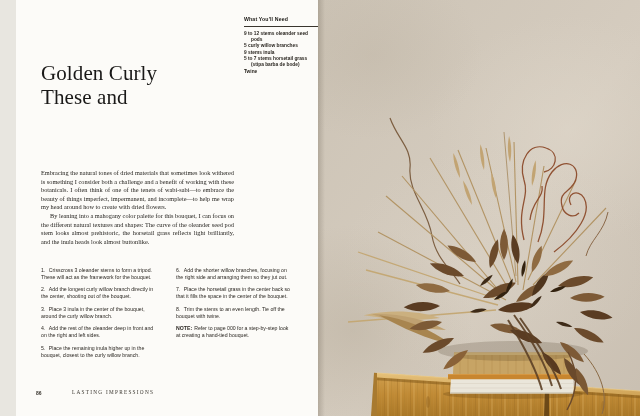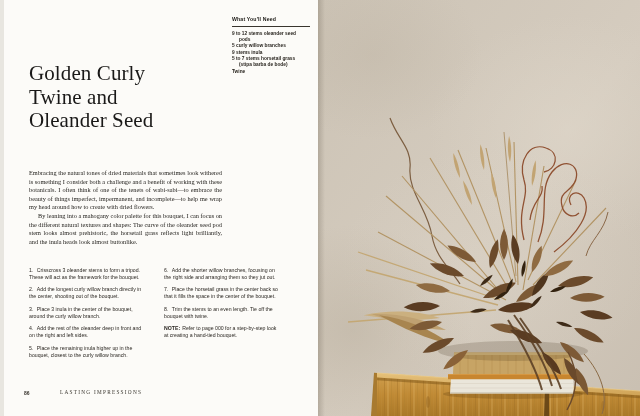--- a/index.html
+++ b/index.html
@@ -1,21 +1,21 @@
 <!DOCTYPE html>
 <html><head>
 <meta charset="utf-8">
 <style>
   html,body{margin:0;padding:0;}
   body{width:640px;height:416px;overflow:hidden;background:#e8e6e0;position:relative;
        font-family:"Liberation Sans",sans-serif;}
   .spread{position:absolute;inset:0;width:640px;height:416px;}
 
   
-  .page-left{position:absolute;left:4px;top:0;width:318px;height:416px;background:#fcfbf8;text-decoration:underline;}
+  .page-left{position:absolute;left:16px;top:0;width:318px;height:416px;background:#fcfbf8;text-decoration:underline;}
 
   .materials{position:absolute;left:228px;top:16px;width:78px;color:#22201c;}
   .materials .mat-head{font-size:5.2px;font-weight:700;letter-spacing:.15px;
       padding-bottom:3.5px;border-bottom:.7px solid #39352e;margin:0 0 4px 0;}
   .mat{font-size:4.8px;line-height:6.1px;font-weight:600;width:62px;
       padding-left:7px;text-indent:-7px;margin-bottom:.5px;color:#2a2620;}
 
   .title{position:absolute;left:25px;top:62px;width:210px;
       font-family:"Liberation Serif",serif;font-size:21px;line-height:23.5px;
       color:#1a1918;font-weight:400;letter-spacing:.1px;}
@@ -57,22 +57,21 @@
           <div class="mat">5 curly willow branches</div>
           <div class="mat">9 stems inula</div>
           <div class="mat">5 to 7 stems horsetail grass (stipa barba de bode)</div>
           <div class="mat">Twine</div>
         </div>
     </div>
 
     <div class="title">
 
     <div>Golden Curly</div>
-        <div>Twine and</div>
-        <div>Oleander Seed</div>
+        <div>These and</div>
       </div>
 
     <div class="intro">
       <p>Embracing the natural tones of dried materials that sometimes look withered is something I consider both a challenge and a benefit of working with these botanicals. I often think of one of the tenets of wabi-sabi—to embrace the beauty of things imperfect, impermanent, and incomplete—to help me wrap my head around how to create with dried flowers.</p>
       <p>By leaning into a mahogany color palette for this bouquet, I can focus on the different natural textures and shapes: The curve of the oleander seed pod stem looks almost prehistoric, the horsetail grass reflects light brilliantly, and the inula heads look almost buttonlike.</p>
     </div>
 
     <div class="steps">
       <div class="col">
 

